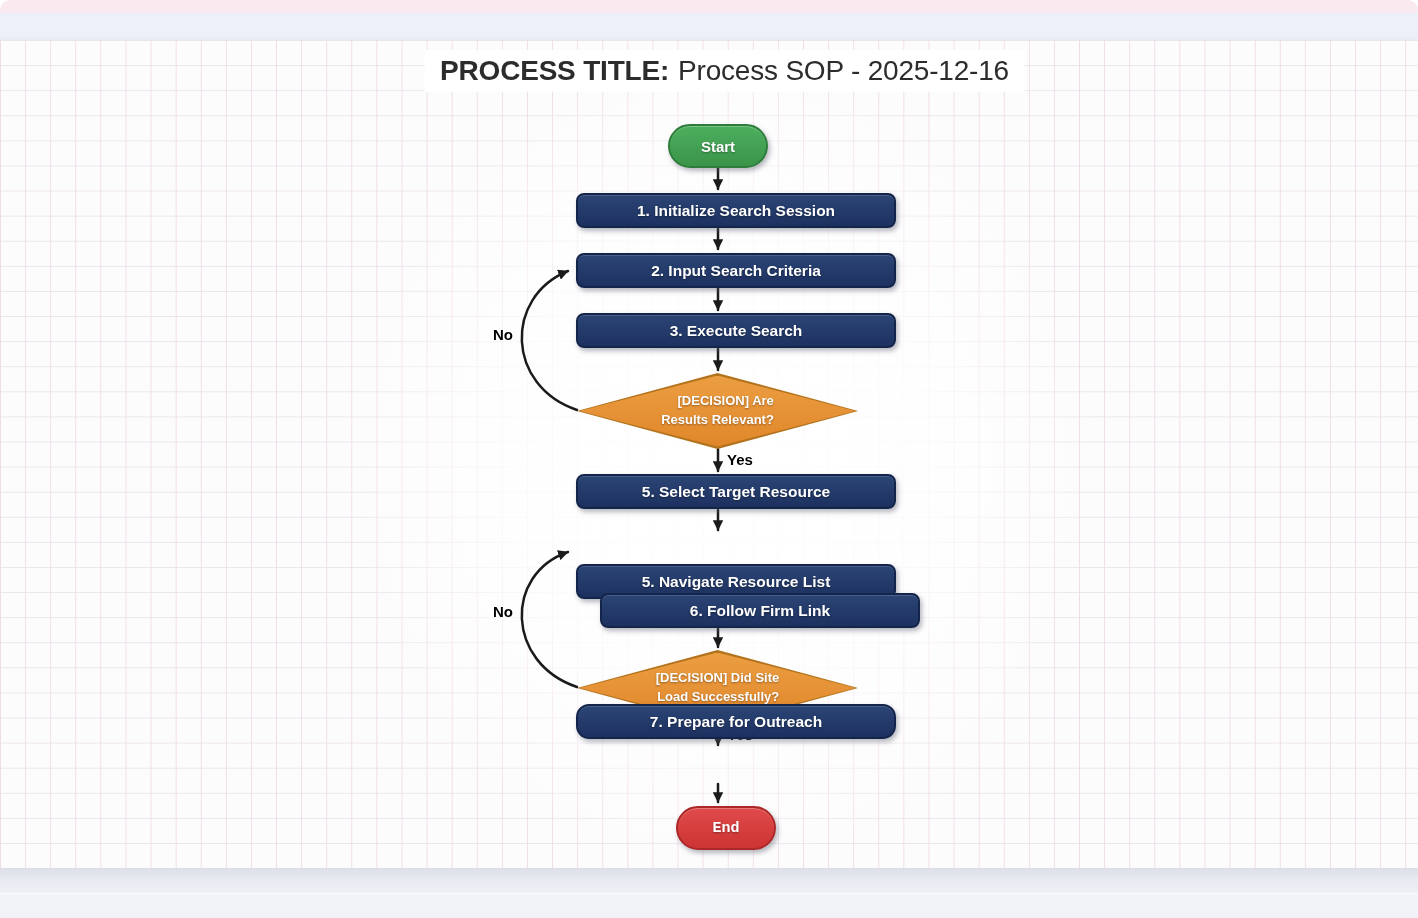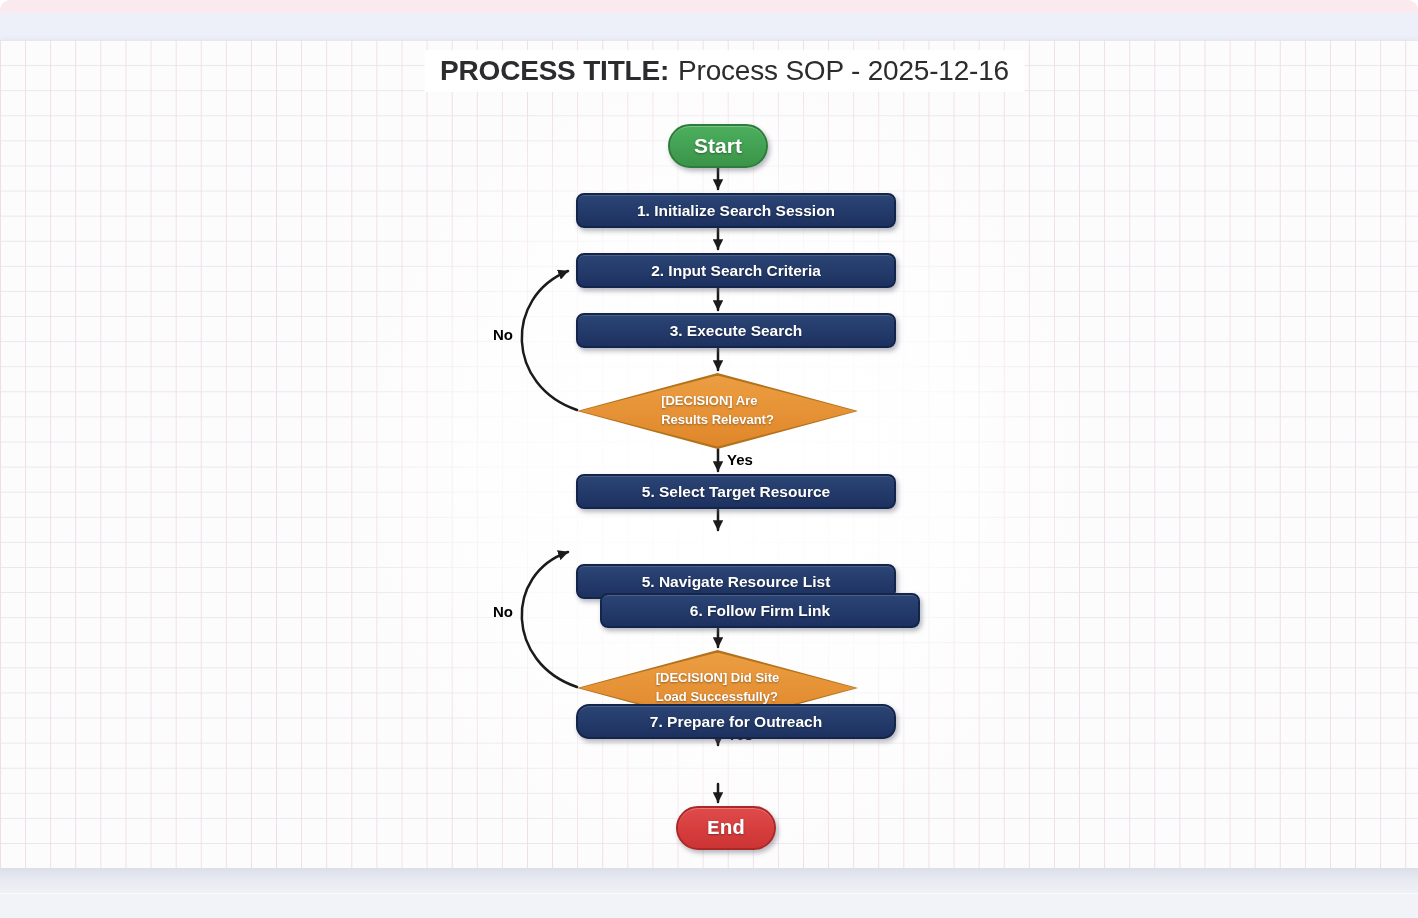--- a/index.html
+++ b/index.html
@@ -70,21 +70,21 @@
   .node {
     position: absolute;
     display: flex; align-items: center; justify-content: center;
     color: #ffffff;
     text-align: center;
     box-sizing: border-box;
   }
   .terminal {
     width: 100px; height: 44px;
     border-radius: 22px;
-    font-size: 21px; font-weight: 700;
+    font-size: 15px; font-weight: 700;
     text-shadow: 0 1px 2px rgba(0,0,0,0.35);
   }
   .terminal-start {
     left: 668px; top: 124px;
     background: linear-gradient(180deg, #4caf5e 0%, #3b9449 100%);
     border: 2px solid #2d7c3b;
     box-shadow: 2px 3px 5px rgba(90,95,110,0.45), inset 0 1px 0 rgba(255,255,255,0.25);
   }
   .terminal-end {
     left: 676px; top: 806px;
@@ -110,21 +110,21 @@
     filter: drop-shadow(2px 3px 3px rgba(90,95,110,0.5));
   }
   .diamond-inner {
     position: absolute; inset: 2.5px;
     clip-path: polygon(50% 0%, 100% 50%, 50% 100%, 0% 50%);
     background: linear-gradient(180deg, #ec9e42 0%, #e0862a 100%);
     display: flex; align-items: center; justify-content: center;
   }
   .diamond-label {
     font-size: 13px; font-weight: 700; line-height: 1.45;
-    color: #ffffff; text-align: left;
+    color: #ffffff; text-align: right;
     white-space: pre-line;
     text-shadow: 0 1px 2px rgba(0,0,0,0.35);
   }
 </style>
 </head>
 <body>
 
 <div class="stage">
 
   <div class="top-pink"></div>

